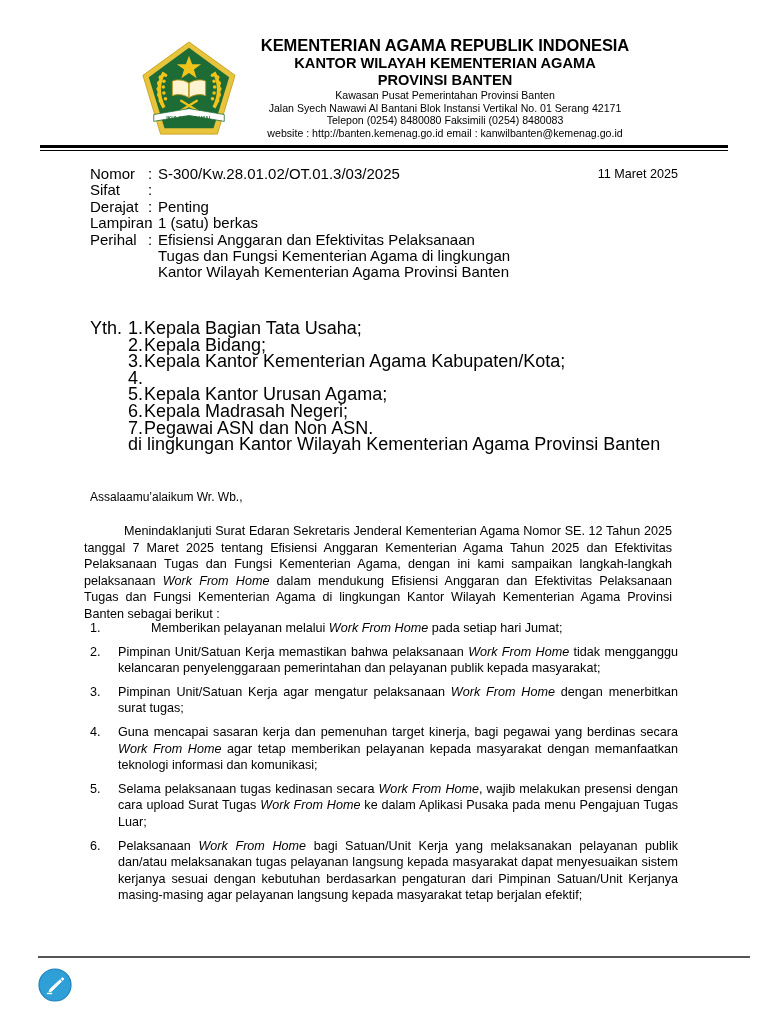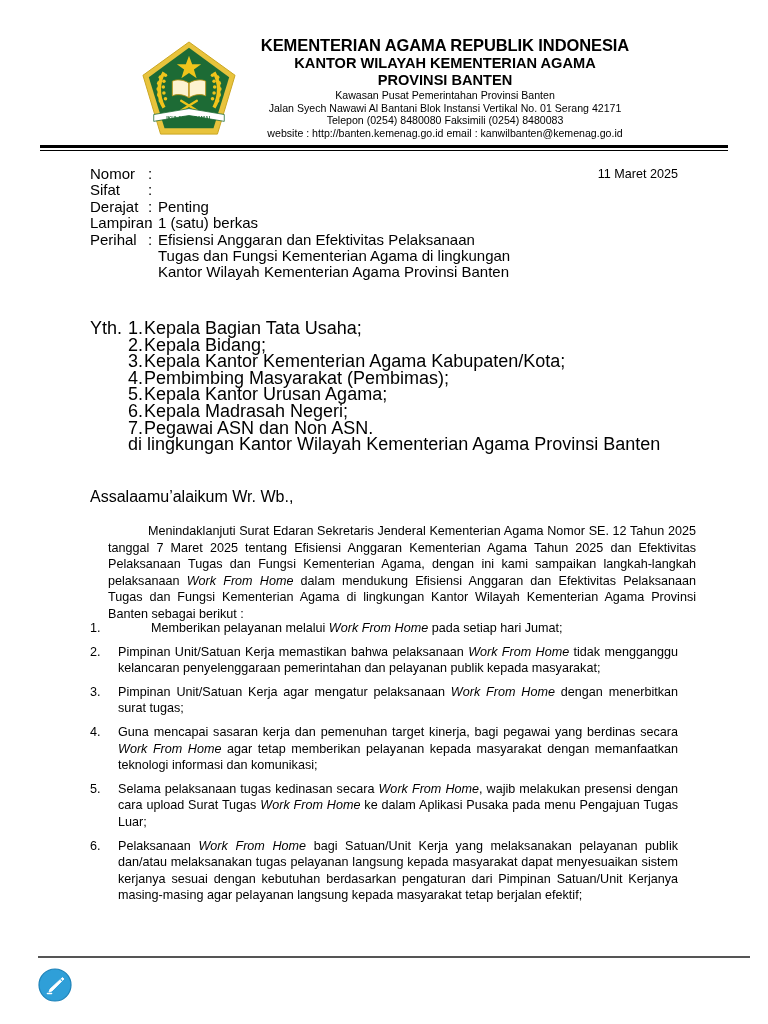--- a/index.html
+++ b/index.html
@@ -141,28 +141,28 @@
   .yth-list { flex: 1 1 auto; }
   .yth-item { display: flex; white-space: nowrap; }
   .yth-num { width: 16px; flex: 0 0 16px; }
   .yth-plain { white-space: nowrap; }
 
   
   .salam {
     position: absolute;
     left: 90px;
     top: 489px;
-    font-size: 16px;
+    font-size: 12px;
     line-height: 16.6px;
     white-space: nowrap;
     text-align: right;
   }
   .intro {
     position: absolute;
-    left: 108px;
+    left: 84px;
     top: 523px;
     width: 588px;
     font-size: 12.6px;
     line-height: 16.6px;
     text-align: justify;
     text-indent: 40px;
   }
 
   .numlist {
     position: absolute;
@@ -280,20 +280,21 @@
   </div>
 
   <div class="rule-thick"></div>
   <div class="rule-thin"></div>
 
   <div class="meta">
 
     <div class="meta-row">
       <span class="meta-label">Nomor</span>
       <span class="meta-colon">:</span>
+      <span class="meta-value">S-300/Kw.28.01.02/OT.01.3/03/2025</span>
     </div>
 
     <div class="meta-row">
       <span class="meta-label">Sifat</span>
       <span class="meta-colon">:</span>
     </div>
 
     <div class="meta-row">
       <span class="meta-label">Derajat</span>
       <span class="meta-colon">:</span>
@@ -330,21 +331,20 @@
         <span class="yth-item">
             <span class="yth-num">2.</span>
             <span>Kepala Bidang;</span>
           </span>
         <span class="yth-item">
             <span class="yth-num">3.</span>
             <span>Kepala Kantor Kementerian Agama Kabupaten/Kota;</span>
           </span>
         <span class="yth-item">
             <span class="yth-num">4.</span>
-            <span>Pembimbing Masyarakat (Pembimas);</span>
           </span>
         <span class="yth-item">
             <span class="yth-num">5.</span>
             <span>Kepala Kantor Urusan Agama;</span>
           </span>
         <span class="yth-item">
             <span class="yth-num">6.</span>
             <span>Kepala Madrasah Negeri;</span>
           </span>
         <span class="yth-item">

